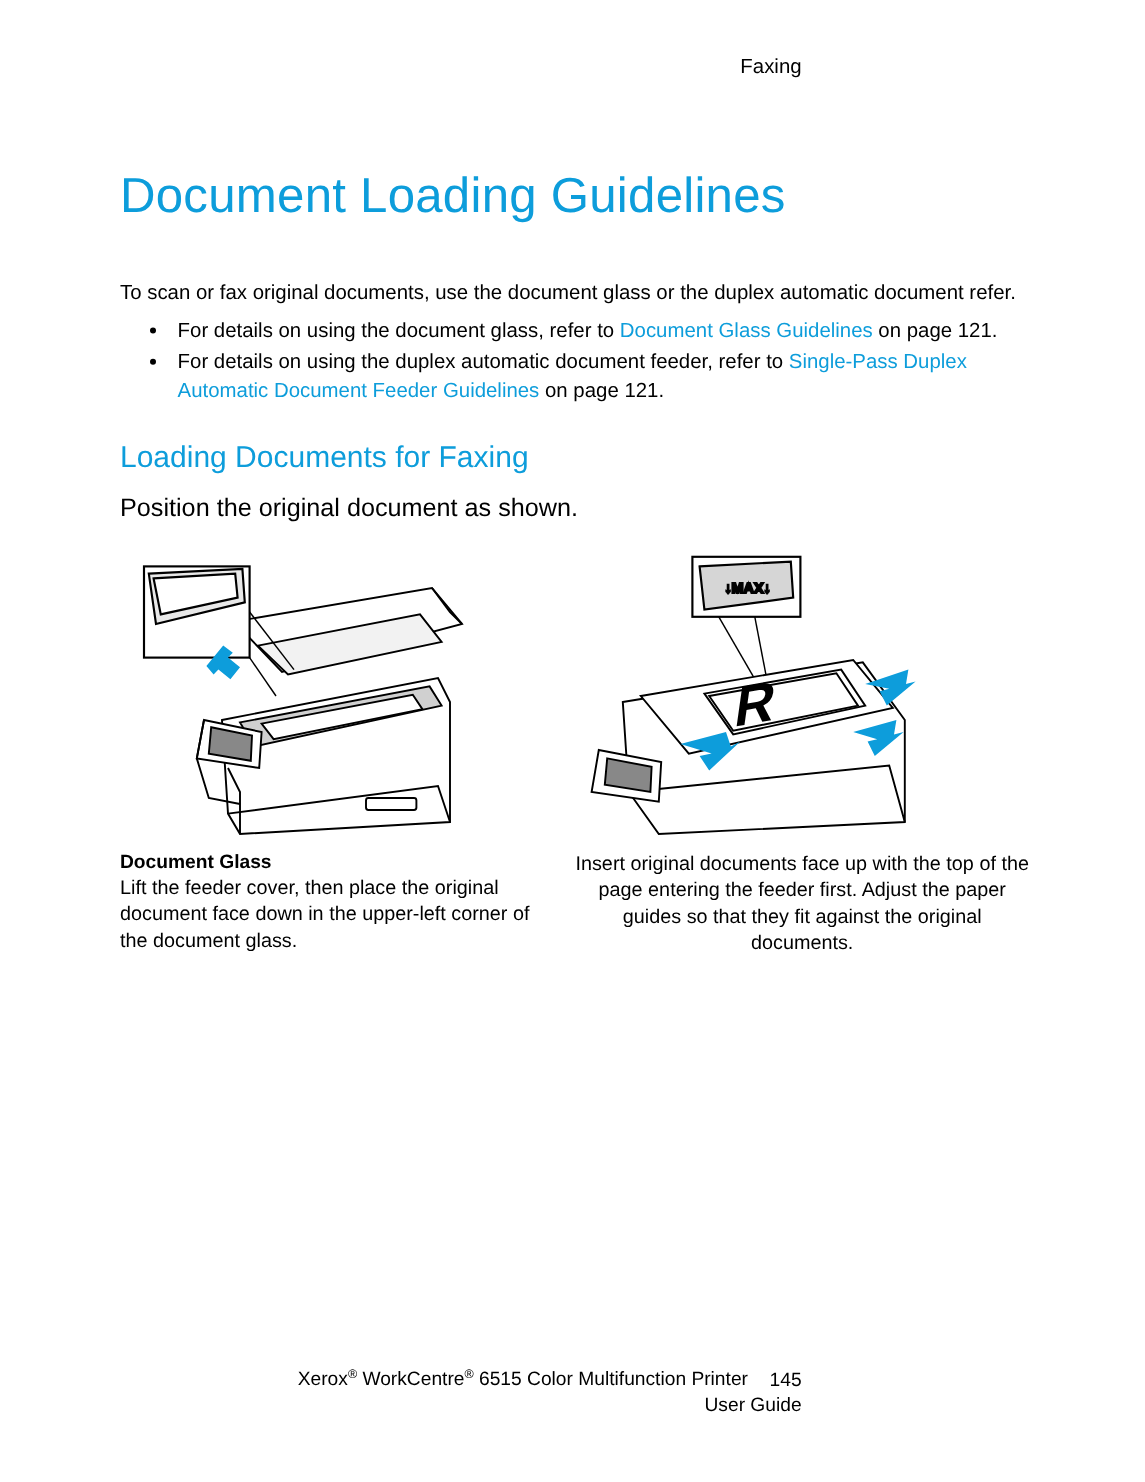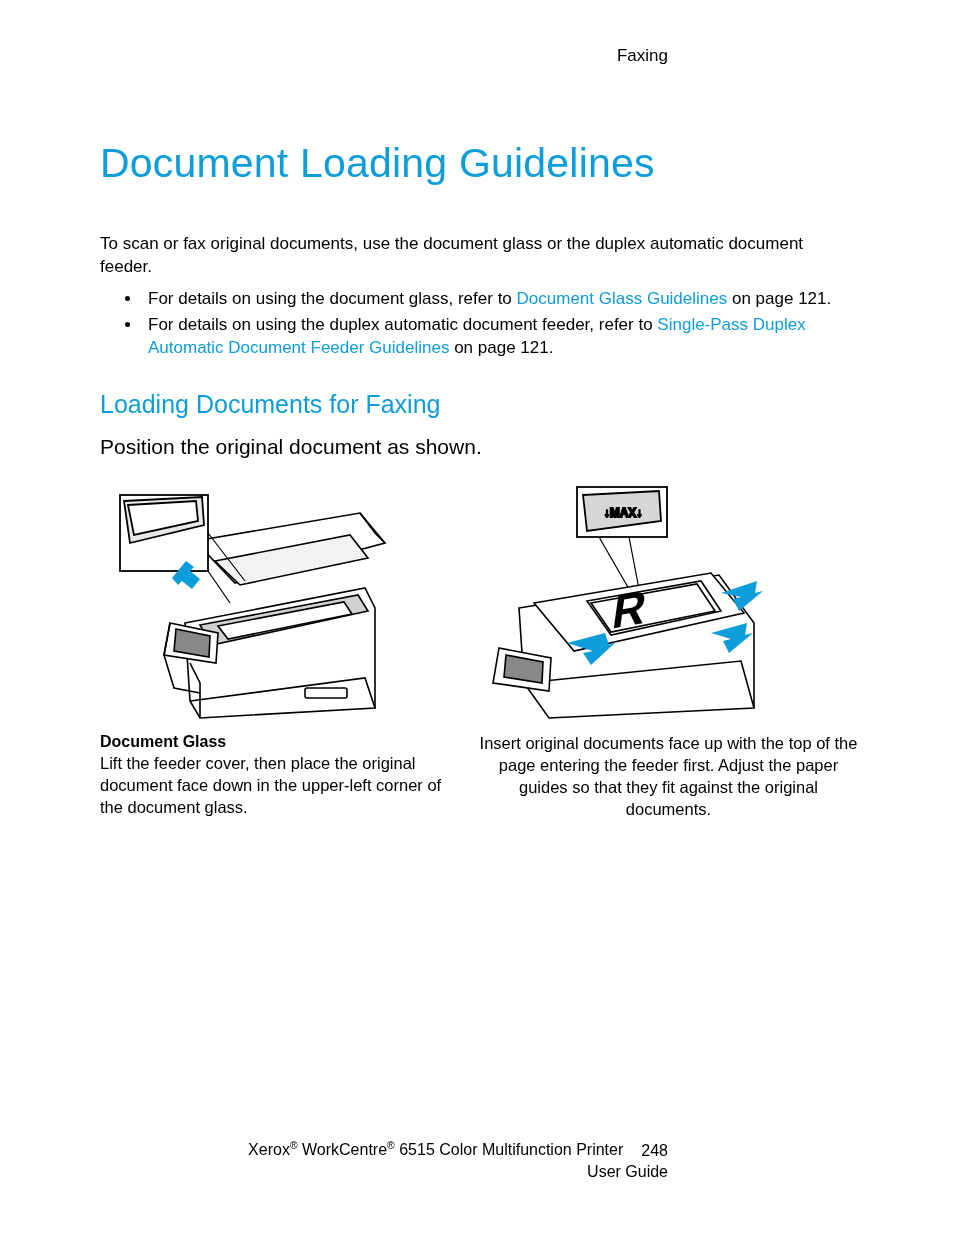--- a/index.html
+++ b/index.html
@@ -109,21 +109,21 @@
 <body>
 
 <div class="page">
 
   <div class="header-right">Faxing</div>
 
   <div class="content">
 
     <h1>Document Loading Guidelines</h1>
 
-    <p class="intro">To scan or fax original documents, use the document glass or the duplex automatic document feeder.</p>
+    <p class="intro">To scan or fax original documents, use the document glass or the duplex automatic document refer.</p>
 
     <ul class="bullets">
       <li>
         <span>For details on using the document glass, refer to </span><a class="link" href="#">Document Glass Guidelines</a><span> on page 121.</span>
       </li>
       <li>
         <span>For details on using the duplex automatic document feeder, refer to </span><a class="link" href="#">Single-Pass Duplex Automatic Document Feeder Guidelines</a><span> on page 121.</span>
       </li>
     </ul>
 
@@ -213,18 +213,18 @@
         </div>
         <p class="col-body">Insert original documents face up with the top of the page entering the feeder first. Adjust the paper guides so that they fit against the original documents.</p>
       </div>
 
     </div>
 
   </div>
 
   <div class="footer">
     <div>
-      <span>Xerox</span><sup>®</sup><span> WorkCentre</span><sup>®</sup><span> 6515 Color Multifunction Printer</span><span class="pnum">248</span>
+      <span>Xerox</span><sup>®</sup><span> WorkCentre</span><sup>®</sup><span> 6515 Color Multifunction Printer</span><span class="pnum">145</span>
     </div>
     <div>User Guide</div>
   </div>
 
 </div>
 
 </body></html>

